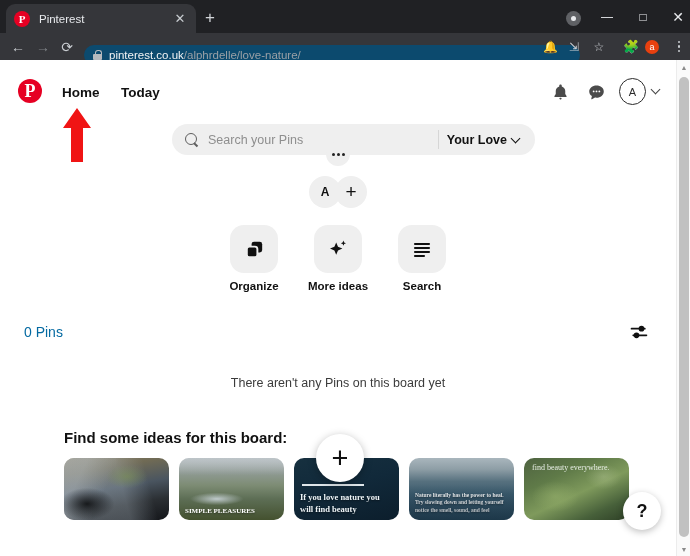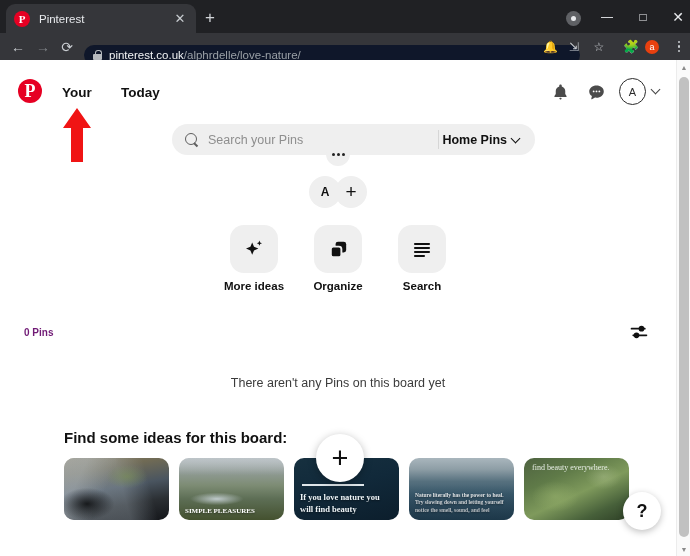--- a/index.html
+++ b/index.html
@@ -61,21 +61,21 @@
   .navicon {
     position: absolute; top: 0; height: 27px; width: 24px;
     display: flex; align-items: center; justify-content: center;
     color: #c9cdd1; font-size: 14px;
   }
   .nav-back { left: 6px; }
   .nav-fwd  { left: 31px; color: #7e8286; }
   .nav-rel  { left: 55px; }
   .omnibox {
     position: absolute; left: 84px; top: 12px; width: 496px; height: 20px;
-    background: #0f172a; border-radius: 10px;
+    background: #0c4a6e; border-radius: 10px;
     display: flex; align-items: center; padding: 0 9px;
   }
   .lock { width: 9px; height: 10px; position: relative; flex: 0 0 auto; margin-right: 7px; }
   .lock::before {
     content: ""; position: absolute; bottom: 0; left: 0; width: 9px; height: 6px;
     background: #b6babe; border-radius: 1px;
   }
   .lock::after {
     content: ""; position: absolute; top: 0; left: 2px; width: 5px; height: 5px;
     border: 1.3px solid #b6babe; border-bottom: none; border-radius: 3px 3px 0 0;
@@ -226,21 +226,21 @@
     display: flex; align-items: center; justify-content: center;
   }
   .action-lbl { margin-top: 7px; font-size: 11.5px; font-weight: bold; color: #111; }
 
   
   .pins-head {
     position: relative; margin-top: 27px; padding: 0 24px;
     display: flex; align-items: center; justify-content: space-between;
     width: 676px;
   }
-  .pins-count { font-size: 10px; font-weight: bold; color: #701a75; }
+  .pins-count { font-size: 14px; font-weight: normal; color: #0369a1; }
   .filter-btn {
     width: 26px; height: 26px; display: flex; align-items: center; justify-content: center;
   }
   .empty-msg {
     text-align: center; font-size: 12.5px; color: #3b3b3b;
     width: 676px; margin-top: 31px;
   }
   .ideas-title {
     padding-left: 64px; margin-top: 39px;
     font-size: 15px; font-weight: bold; color: #111;
@@ -378,29 +378,29 @@
         <i></i>
         <i></i>
         <i></i>
       </div>
   </div>
 
   <div class="page">
 
     <div class="pheader">
       <div class="plogo">P</div>
-      <div class="pnav pnav-home">Your</div>
+      <div class="pnav pnav-home">Home</div>
       <div class="pnav pnav-today">Today</div>
 
       <div class="searchwrap">
         <div class="s-icon"></div>
         <div class="s-ph">Search your Pins</div>
         <div class="s-div"></div>
         <div class="yourpins">
-          <span>Home Pins</span>
+          <span>Your Love</span>
           <span class="chev"></span>
         </div>
       </div>
 
       <div class="hicon h-bell">
         <svg width="19" height="19" viewBox="0 0 24 24" fill="currentColor">
           <path d="M12 2c-.9 0-1.6.7-1.6 1.6v.7C7.8 5 6 7.3 6 10v4l-1.6 2.3c-.4.6 0 1.4.8 1.4h13.6c.8 0 1.2-.8.8-1.4L18 14v-4c0-2.7-1.8-5-4.4-5.7v-.7C13.6 2.7 12.9 2 12 2z"></path>
           <rect x="10.6" y="18.6" width="2.8" height="2.1" rx="1"></rect>
         </svg>
       </div>
@@ -427,37 +427,37 @@
           </div>
       </div>
 
       <div class="avrow">
         <div class="av-a">A</div>
         <div class="av-plus">+</div>
       </div>
 
 
       <div class="actions">
+        <div class="action">
+          <div class="action-btn">
+            <svg width="23" height="23" viewBox="0 0 24 24">
+              <rect x="9" y="4" width="11" height="11" rx="2.6" fill="#111"></rect>
+              <rect x="4" y="9" width="11" height="11" rx="2.6" fill="#111" stroke="#efefef" stroke-width="2"></rect>
+            </svg>
+          </div>
+          <div class="action-lbl">Organize</div>
+        </div>
         <div class="action">
           <div class="action-btn">
             <svg width="24" height="24" viewBox="0 0 24 24" fill="#111">
               <path d="M10.2 5.4l1.8 4.4 4.4 1.8-4.4 1.8-1.8 4.4-1.8-4.4L4 11.6l4.4-1.8z"></path>
               <path d="M17.4 3.6l.75 1.85 1.85.75-1.85.75-.75 1.85-.75-1.85L14.8 6.2l1.85-.75z"></path>
             </svg>
           </div>
           <div class="action-lbl">More ideas</div>
-        </div>
-        <div class="action">
-          <div class="action-btn">
-            <svg width="23" height="23" viewBox="0 0 24 24">
-              <rect x="9" y="4" width="11" height="11" rx="2.6" fill="#111"></rect>
-              <rect x="4" y="9" width="11" height="11" rx="2.6" fill="#111" stroke="#efefef" stroke-width="2"></rect>
-            </svg>
-          </div>
-          <div class="action-lbl">Organize</div>
         </div>
         <div class="action">
           <div class="action-btn">
             <svg width="24" height="24" viewBox="0 0 24 24" stroke="#111" stroke-width="2.1" stroke-linecap="round">
               <line x1="5" y1="7" x2="19" y2="7"></line>
               <line x1="5" y1="11" x2="19" y2="11"></line>
               <line x1="5" y1="15" x2="19" y2="15"></line>
               <line x1="5" y1="19" x2="14" y2="19"></line>
             </svg>
           </div>

